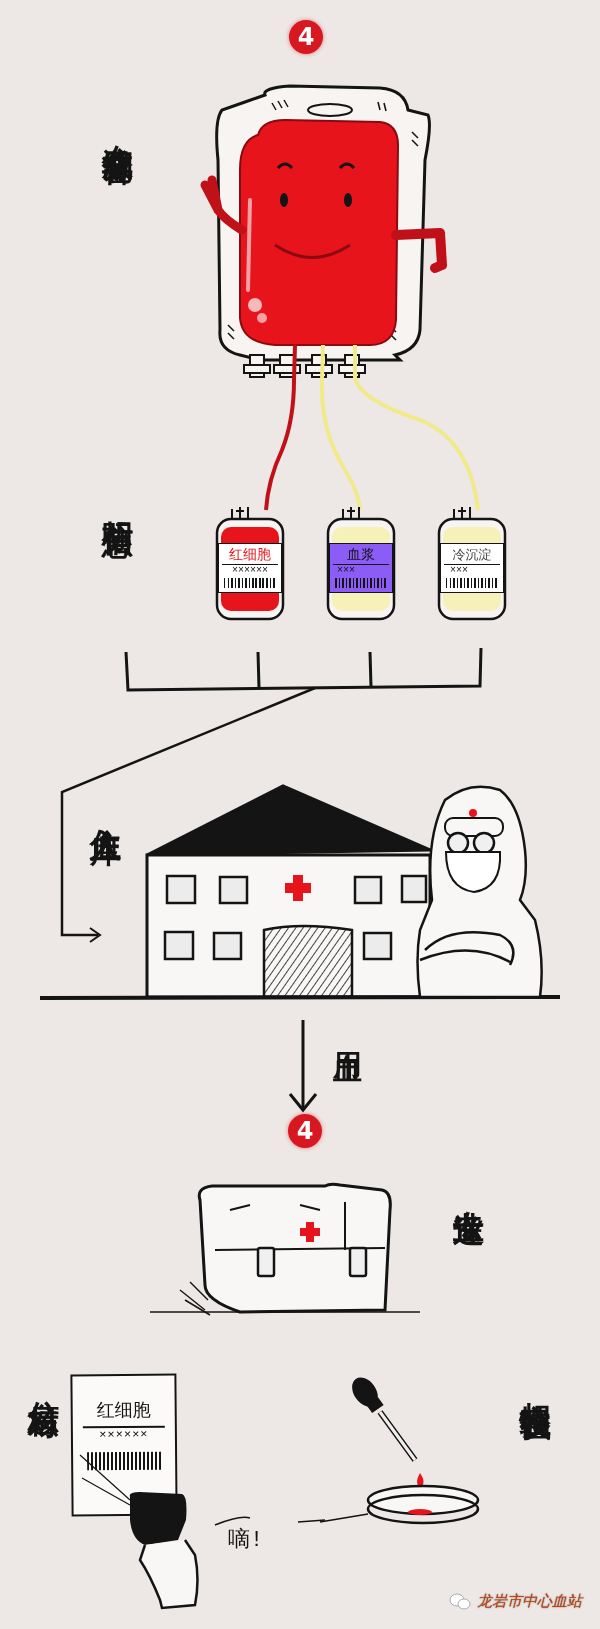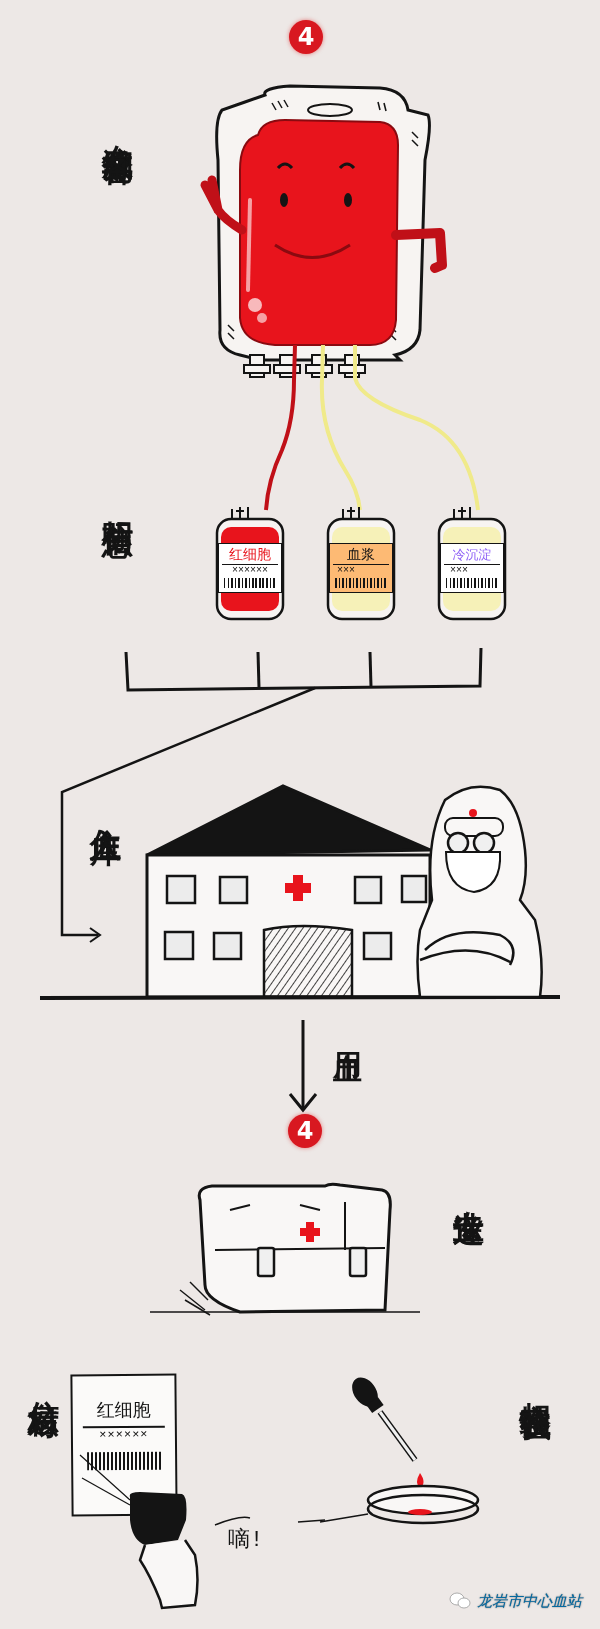--- a/index.html
+++ b/index.html
@@ -2,21 +2,21 @@
 <html><head>
 <meta charset="utf-8">
 <style>
   * { box-sizing: border-box; margin: 0; padding: 0; }
   html, body { width: 600px; height: 1629px; background: #ede8e6; overflow: hidden; }
   body { position: relative; font-family: "DejaVu Sans", sans-serif; color: #111; }
   .abs { position: absolute; }
   .vtext { position: absolute; font-family: "DejaVu Sans", sans-serif; font-weight: bold; color: #141414; writing-mode: vertical-rl; text-orientation: upright; letter-spacing: 2px; line-height: 1; }
   .badge { position: absolute; width: 34px; height: 34px; border-radius: 50%; color: #fff; font-weight: bold; font-size: 24px; display: flex; align-items: center; justify-content: center; font-family: "DejaVu Sans", sans-serif; box-shadow: 0 0 4px rgba(220,20,20,0.5); }
   .label-hand { font-family: Liberation Mono, monospace; }
-  .watermark { position: absolute; right: 18px; bottom: 18px; display: flex; gap: 6px; color: #0369a1; font-size: 15px; text-shadow: 0 0 2px #9a9a9a, 0 0 1px #777; font-style: italic; }
+  .watermark { position: absolute; right: 18px; bottom: 18px; display: flex; align-items: center; gap: 6px; color: #c2410c; font-size: 15px; text-shadow: 0 0 2px #9a9a9a, 0 0 1px #777; font-style: italic; }
   svg { position: absolute; overflow: visible; }
 </style>
 </head>
 <body>
 
 <div class="badge" style="left:289px; top:20px; background:#d81820;">
   <span>4</span>
 </div>
 
 <div class="vtext" style="left:102px; top:120px; font-size:31px;">血液成分制备</div>
@@ -85,35 +85,35 @@
     <div style="height:10px; margin:2px 5px; background:repeating-linear-gradient(90deg,#141414 0 1.5px,transparent 1.5px 3.5px);"></div>
   </div>
 </div>
 
 <div class="abs" style="left:323px; top:505px; width:75px; height:118px;">
   <svg width="75" height="118" style="left:0;top:0;">
     <path d="M20 14 L20 4 M28 14 L28 2 M36 14 L36 2 M24 6 L32 6" stroke="#141414" stroke-width="2"></path>
     <rect x="5" y="14" width="66" height="100" rx="14" fill="#f7f4f2" stroke="#141414" stroke-width="2.5"></rect>
     <rect x="9" y="22" width="58" height="84" rx="10" fill="#f6f1b8"></rect>
   </svg>
-  <div class="abs" style="left:6px; top:38px; width:64px; height:50px; background:#fdba74; border:1.5px solid #141414;">
+  <div class="abs" style="left:6px; top:38px; width:64px; height:50px; background:#8b5cf6; border:1.5px solid #141414;">
     <div class="label-hand" style="font-size:14px; color:#141414; text-align:center; margin-top:2px;">血浆</div>
     <div class="label-hand" style="font-size:10px; text-align:left; padding-left:4px; border-top:1px solid #141414; margin:0 3px;">×××</div>
     <div style="height:10px; margin:2px 5px; background:repeating-linear-gradient(90deg,#141414 0 1.5px,transparent 1.5px 3.5px);"></div>
   </div>
 </div>
 
 <div class="abs" style="left:434px; top:505px; width:75px; height:118px;">
   <svg width="75" height="118" style="left:0;top:0;">
     <path d="M20 14 L20 4 M28 14 L28 2 M36 14 L36 2 M24 6 L32 6" stroke="#141414" stroke-width="2"></path>
     <rect x="5" y="14" width="66" height="100" rx="14" fill="#f7f4f2" stroke="#141414" stroke-width="2.5"></rect>
     <rect x="9" y="22" width="58" height="84" rx="10" fill="#f6f1b8"></rect>
   </svg>
   <div class="abs" style="left:6px; top:38px; width:64px; height:50px; background:#fff; border:1.5px solid #141414;">
-    <div class="label-hand" style="font-size:13px; color:#8b5cf6; text-align:center; margin-top:2px;">冷沉淀</div>
+    <div class="label-hand" style="font-size:13px; color:#404040; text-align:center; margin-top:2px;">冷沉淀</div>
     <div class="label-hand" style="font-size:10px; text-align:left; padding-left:6px; border-top:1px solid #141414; margin:0 3px;">×××</div>
     <div style="height:10px; margin:2px 5px; background:repeating-linear-gradient(90deg,#141414 0 1.5px,transparent 1.5px 3.5px);"></div>
   </div>
 </div>
 
 <svg style="left:0; top:0;" width="600" height="960" viewBox="0 0 600 960">
   <path d="M126 652 L128 690 L480 686 L481 648" fill="none" stroke="#141414" stroke-width="3"></path>
   <line x1="258" y1="652" x2="259" y2="688" stroke="#141414" stroke-width="3"></line>
   <line x1="370" y1="652" x2="371" y2="687" stroke="#141414" stroke-width="3"></line>
   <path d="M315 688 L62 792 L62 935 L98 935" fill="none" stroke="#141414" stroke-width="2.5"></path>

